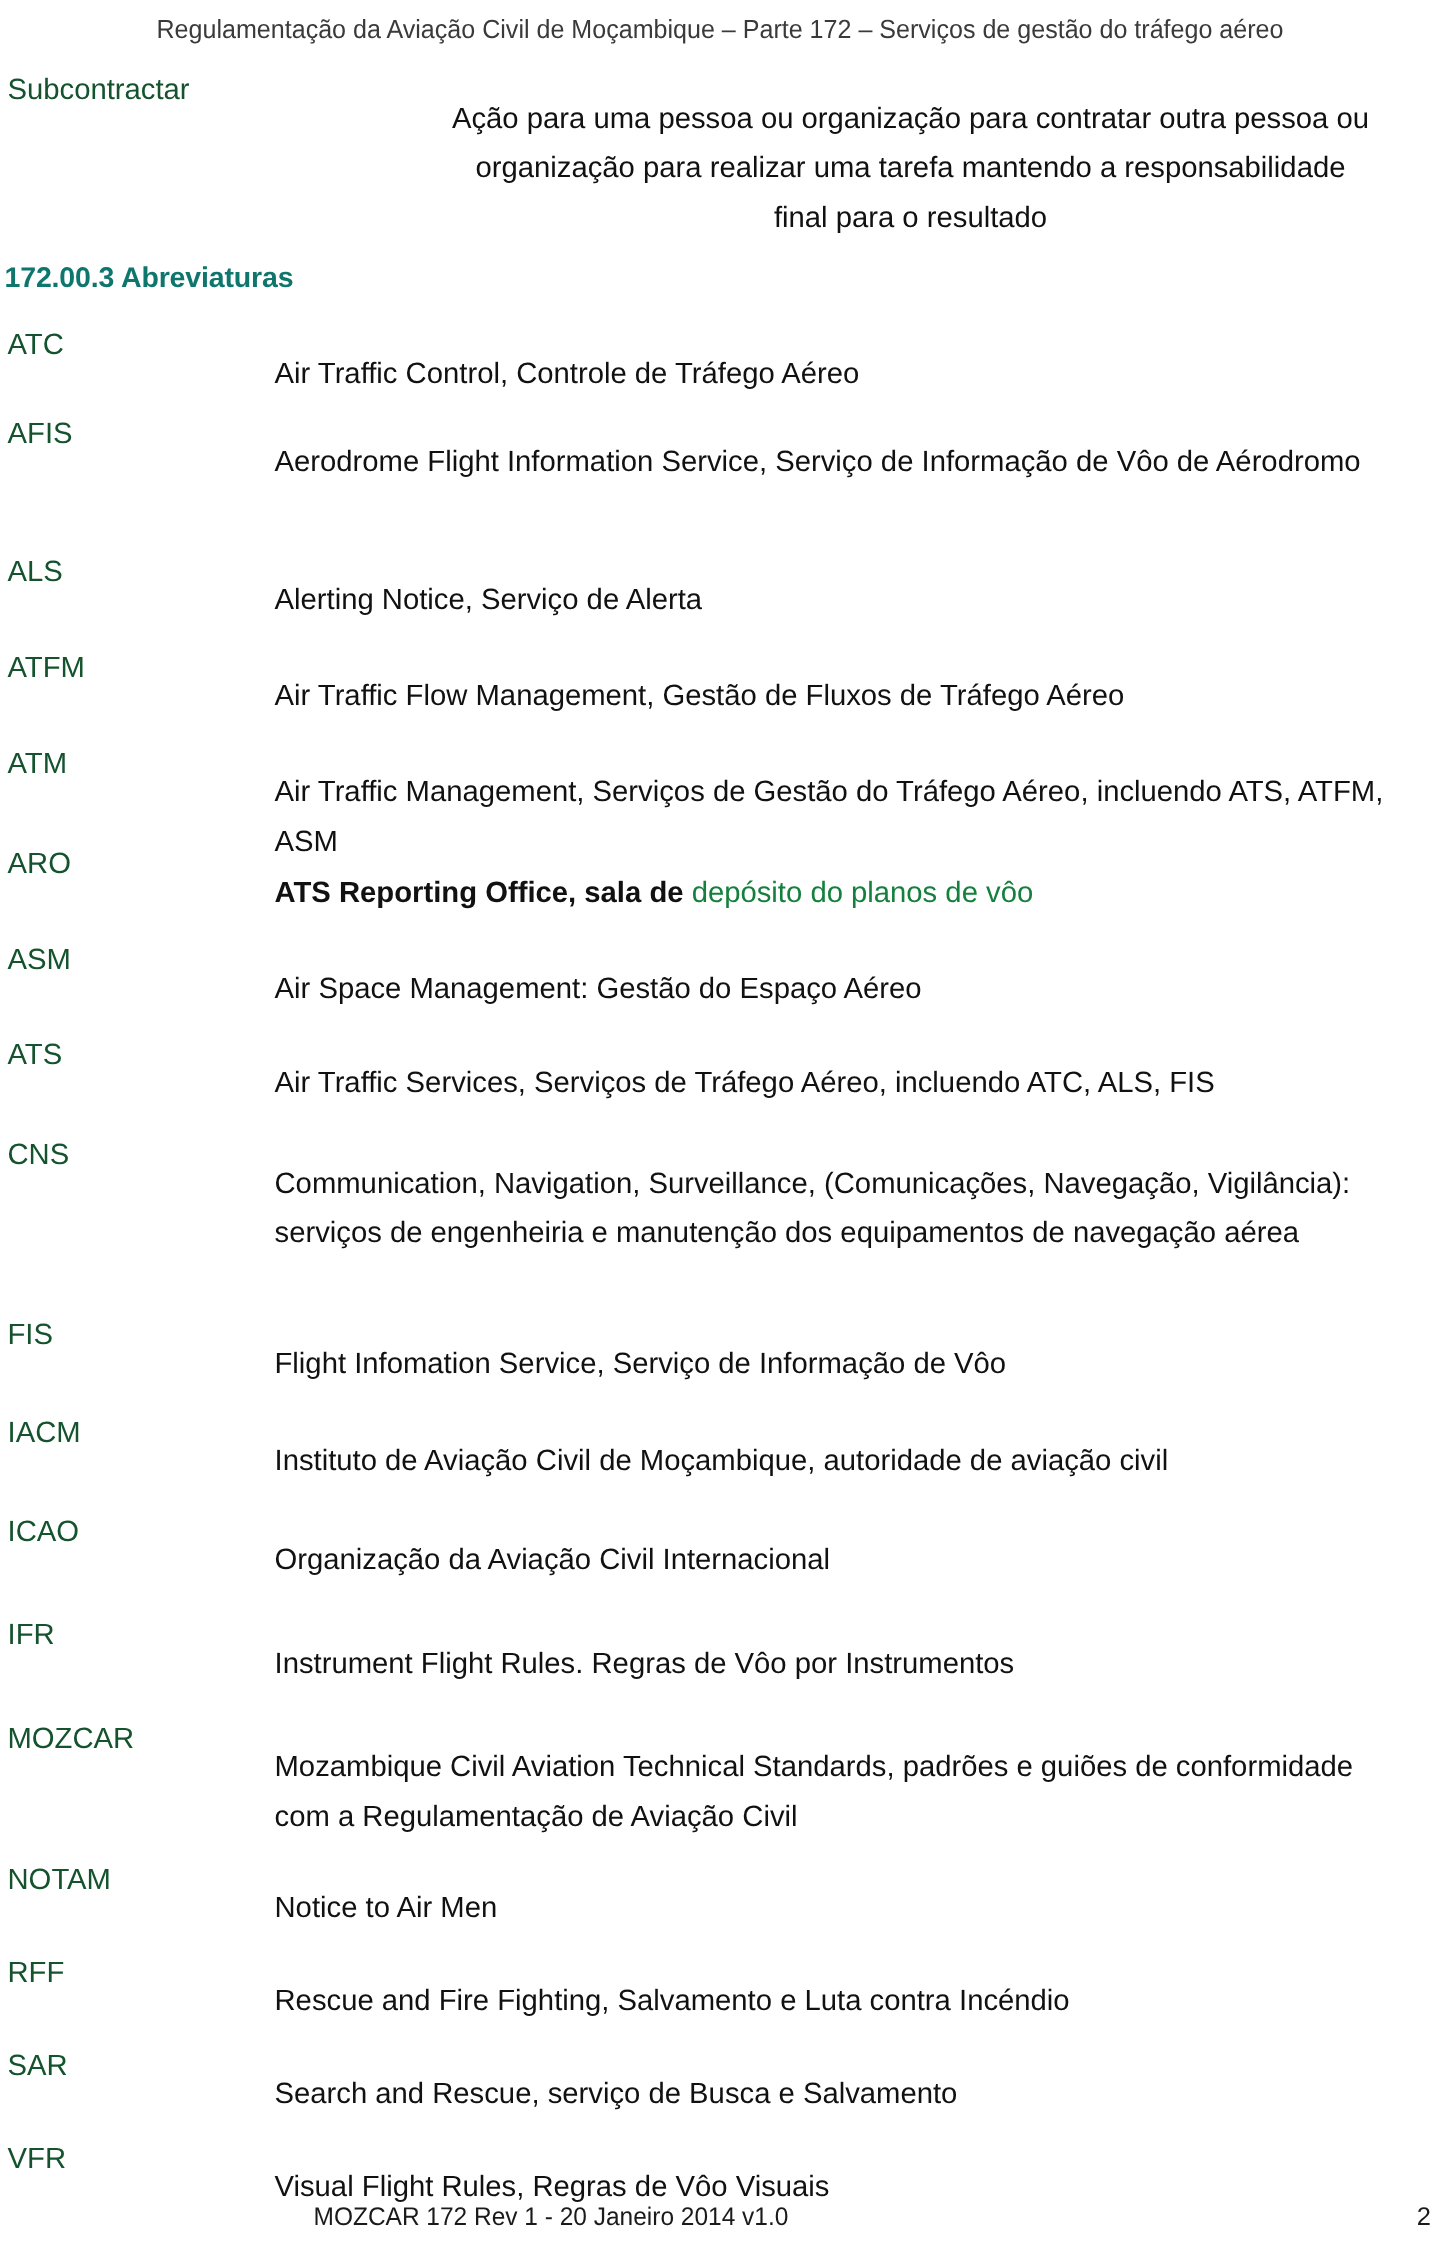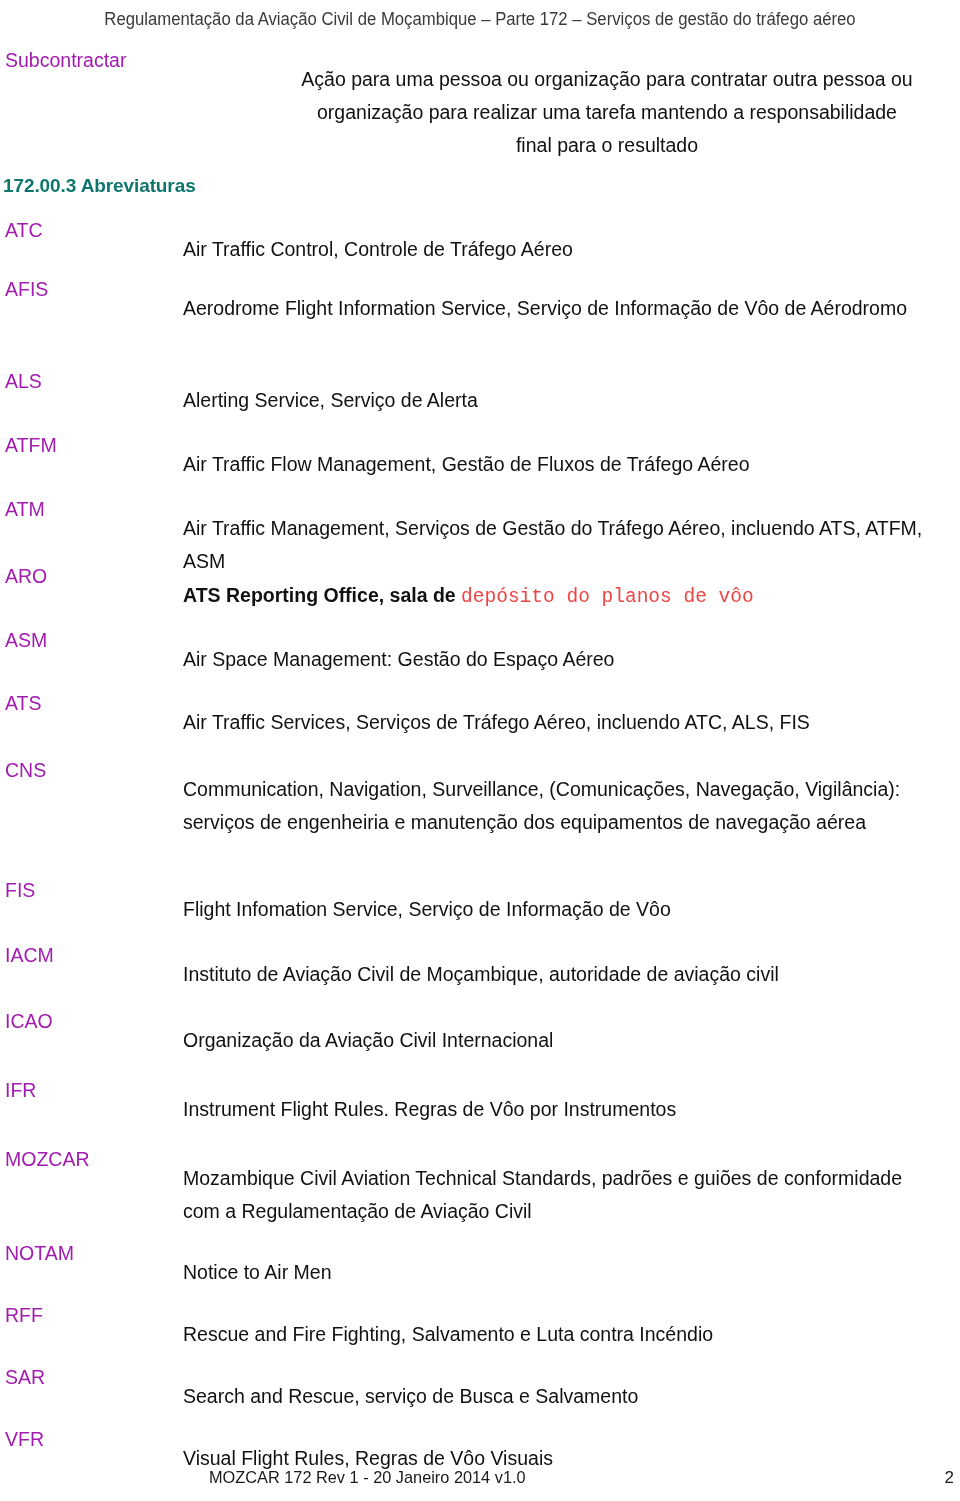--- a/index.html
+++ b/index.html
@@ -45,21 +45,21 @@
     position: absolute;
     left: 0;
     width: 960px;
   }
   .term {
     position: absolute;
     left: 5px;
     top: 0;
     font-size: 19.5px;
     line-height: 26px;
-    color: #a21caf;
+    color: #14532d;
     white-space: nowrap;
   }
   .def {
     position: absolute;
     top: 16px;
     font-size: 19.5px;
     line-height: 33px;
     color: #111111;
   }
   
@@ -68,22 +68,21 @@
     width: 740px;
   }
   
   .def.col-term {
     left: 297px;
     width: 620px;
     text-align: center;
   }
 
   .def .lite {
-    color: #ef4444;
-    font-family: Liberation Mono, monospace;
+    color: #15803d;
   }
   .def .strongish {
     font-weight: 600;
     margin-top: 24px;
   }
 
   
   .section-heading {
     position: absolute;
     left: 3px;
@@ -142,21 +141,21 @@
     <div class="def col-abbr">Air  Traffic Control, Controle de Tráfego Aéreo</div>
   </div>
 
   <div class="row" style="top:276px;">
     <div class="term">AFIS</div>
     <div class="def col-abbr">Aerodrome Flight Information Service, Serviço de Informação de Vôo de Aérodromo</div>
   </div>
 
   <div class="row" style="top:368px;">
     <div class="term">ALS</div>
-    <div class="def col-abbr">Alerting Service, Serviço de Alerta</div>
+    <div class="def col-abbr">Alerting Notice, Serviço de Alerta</div>
   </div>
 
   <div class="row" style="top:432px;">
     <div class="term">ATFM</div>
     <div class="def col-abbr">Air Traffic Flow Management, Gestão de Fluxos de Tráfego Aéreo</div>
   </div>
 
   <div class="row" style="top:496px;">
     <div class="term">ATM</div>
     <div class="def col-abbr">Air Traffic Management, Serviços de Gestão do Tráfego Aéreo, incluendo ATS, ATFM, ASM</div>

